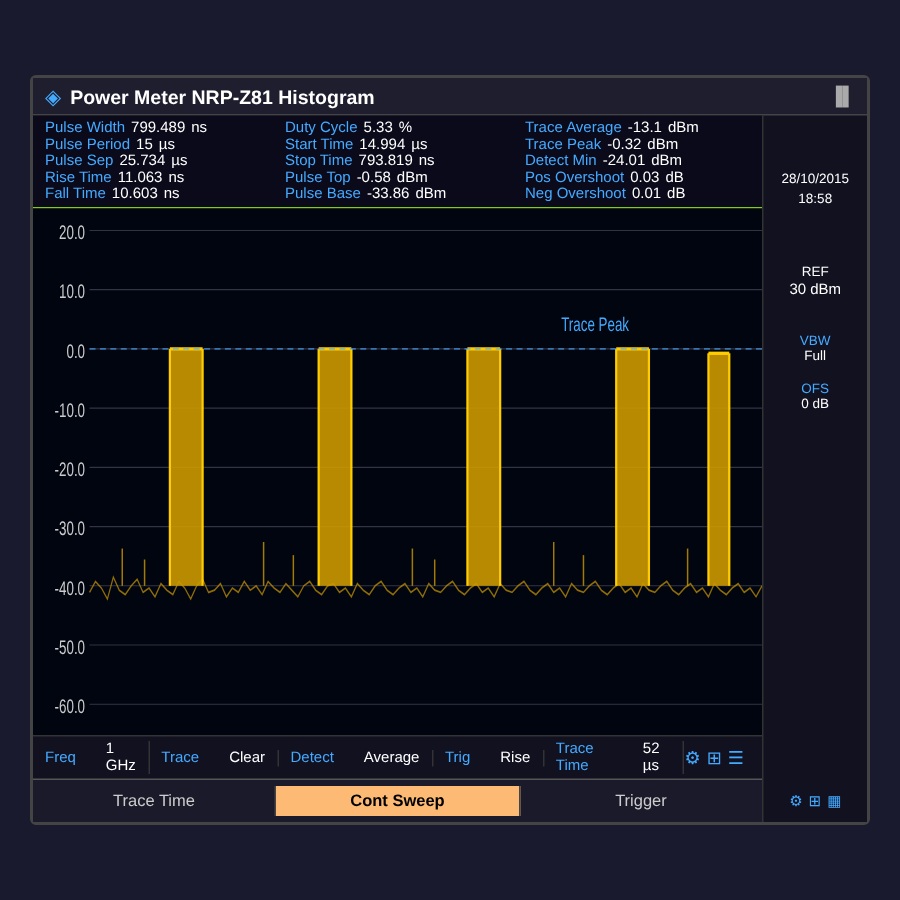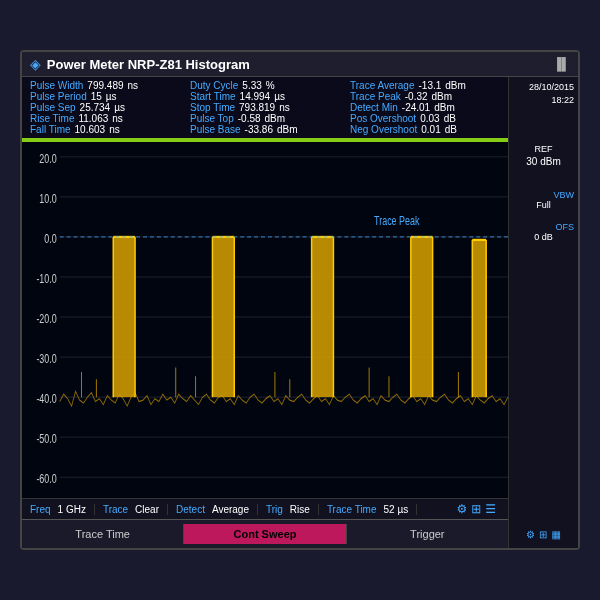--- a/index.html
+++ b/index.html
@@ -54,21 +54,21 @@
       display: flex;
       flex-direction: column;
       background: #0a0a1a;
     }
     .stats-bar {
       background: #0a0a1a;
       padding: 3px 8px;
       display: grid;
       grid-template-columns: 1fr 1fr 1fr;
       gap: 1px 10px;
-      border-bottom: 4px solid #84cc16;
+      border-bottom: 1px solid #84cc16;
     }
     .stat-row {
       display: flex;
       gap: 4px;
       align-items: center;
     }
     .stat-label {
       color: #4af;
       font-size: 10px;
       white-space: nowrap;
@@ -92,21 +92,21 @@
       background: #111120;
       padding: 3px 8px;
       display: flex;
       align-items: center;
       gap: 0;
       border-top: 1px solid #333;
       font-size: 10px;
     }
     .status-item {
       display: flex;
-      gap: 7px;
+      gap: 20px;
       align-items: center;
       padding: 0 8px;
       border-right: 1px solid #333;
       justify-content: flex-end;
     }
     .status-item:first-child { padding-left: 0; }
     .status-label {
       color: #4af;
       font-size: 10px;
     }
@@ -125,56 +125,57 @@
       flex: 1;
       text-align: center;
       padding: 4px 2px;
       color: #ccc;
       font-size: 11px;
       cursor: pointer;
       border-right: 1px solid #444;
     }
     .toolbar-btn:last-child { border-right: none; }
     .toolbar-btn.active {
-      background: #be185d;
+      background: #fdba74;
       color: #000;
       font-weight: bold;
     }
     .right-panel {
       width: 70px;
       background: #111120;
       display: flex;
       flex-direction: column;
       padding: 4px;
       border-left: 1px solid #333;
     }
     .right-date {
       color: #fff;
       font-size: 9px;
-      text-align: right;
+      text-align: center;
       line-height: 1.4;
       margin-bottom: 6px;
+      margin-top: 32px;
     }
     .right-ref {
       color: #fff;
       font-size: 9px;
       text-align: center;
       margin-bottom: 2px;
       margin-top: 32px;
     }
     .right-ref-val {
       color: #fff;
       font-size: 10px;
       text-align: center;
       margin-bottom: 15px;
     }
     .right-param {
       color: #4af;
       font-size: 9px;
-      text-align: right;
+      text-align: center;
       margin-top: 8px;
     }
     .right-param-val {
       color: #fff;
       font-size: 9px;
       text-align: center;
       margin-bottom: 4px;
     }
     .icons-row {
       display: flex;
@@ -395,21 +396,21 @@
       <div class="bottom-toolbar">
         <div class="toolbar-btn">Trace Time</div>
         <div class="toolbar-btn active">Cont Sweep</div>
         <div class="toolbar-btn">Trigger</div>
       </div>
     </div>
 
     <div class="right-panel">
       <div class="right-date">
         <span>28/10/2015</span><br>
-        <span>18:22</span>
+        <span>18:58</span>
       </div>
       <div class="right-ref">REF</div>
       <div class="right-ref-val">30 dBm</div>
       <div class="right-param">VBW</div>
       <div class="right-param-val">Full</div>
       <div class="right-param">OFS</div>
       <div class="right-param-val">0 dB</div>
       <div class="icons-row">
         <span style="color:#4af;font-size:10px;">⚙</span>
         <span style="color:#4af;font-size:10px;">⊞</span>

